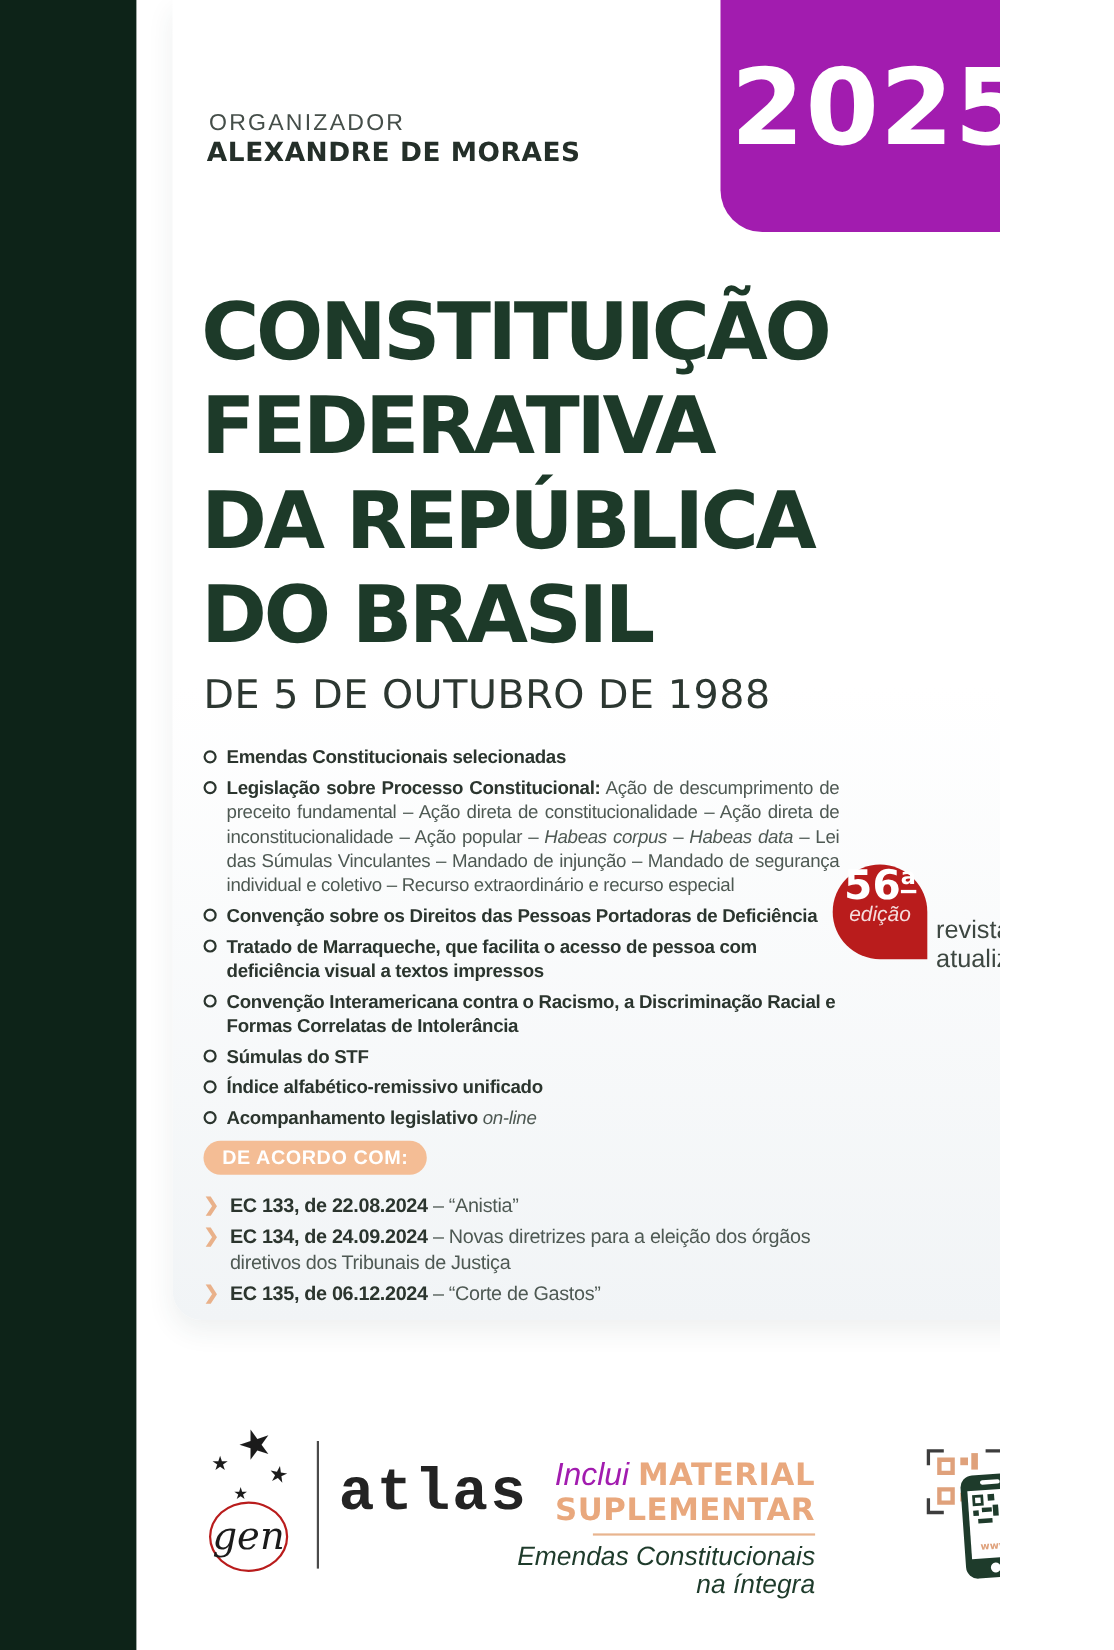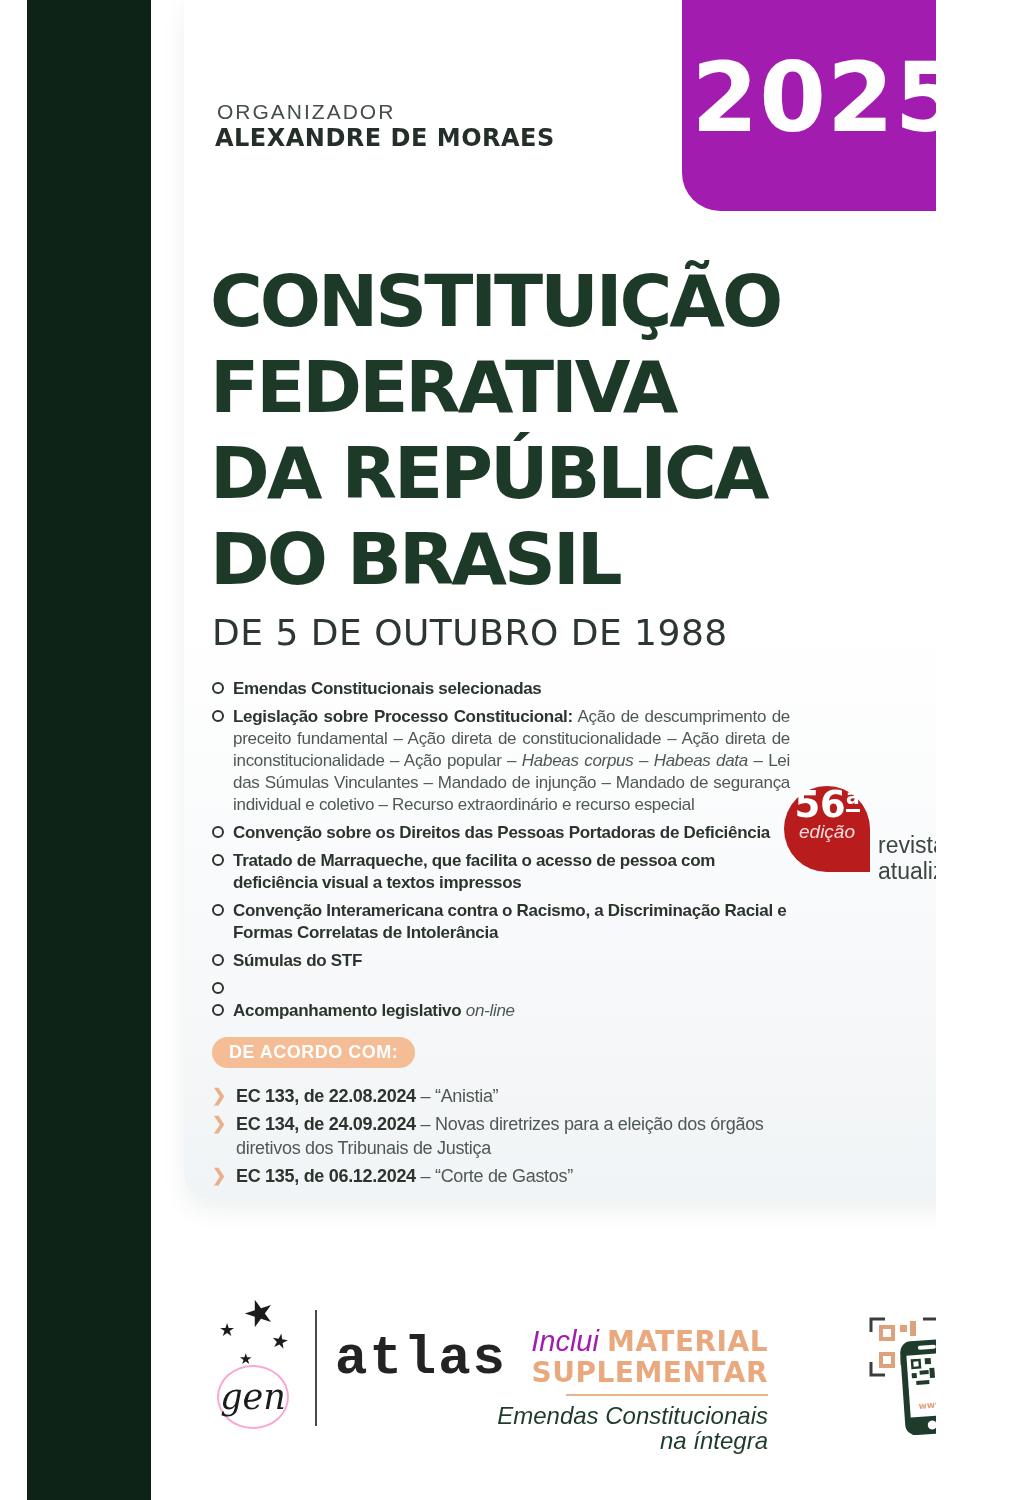--- a/index.html
+++ b/index.html
@@ -1,17 +1,17 @@
 <!DOCTYPE html>
 <html><head>
 <meta charset="utf-8">
 <style>
   html,body{margin:0;padding:0;background:#ffffff;}
   .cover{position:relative;width:909px;height:1500px;background:#ffffff;overflow:hidden;
-         font-family:"Liberation Sans",sans-serif;margin-left:27px;}
+         font-family:"Liberation Sans",sans-serif;}
   .band{position:absolute;left:0;top:0;width:124px;height:1500px;background:#0d2318;}
   .card{position:absolute;left:157px;top:0;width:820px;height:1200px;
         border-radius:0 0 26px 26px;
         background:linear-gradient(180deg,#ffffff 0%,#ffffff 52%,#f1f4f6 100%);
         box-shadow:0 10px 24px rgba(40,60,70,0.08);}
   .org-label{position:absolute;left:190px;top:100px;font-size:21px;letter-spacing:2px;color:#454e49;}
   .author{position:absolute;left:188px;top:124px;font-size:24px;font-weight:bold;
           font-family:"DejaVu Sans",sans-serif;color:#242f29;letter-spacing:0.5px;}
   .badge-2025{position:absolute;left:655px;top:0;width:290px;height:211px;background:#a21caf;
               border-radius:0 0 38px 38px;display:flex;align-items:center;justify-content:center;}
@@ -43,21 +43,21 @@
   .ec-list{position:absolute;left:185px;top:1084px;width:592px;display:flex;flex-direction:column;gap:4px;}
   .ec-item{position:relative;padding-left:24px;font-size:18px;line-height:24px;letter-spacing:-0.3px;color:#4e5953;}
   .ec-item .chev{position:absolute;left:0;top:0;color:#e9b18a;font-weight:bold;font-size:17px;}
   .ec-item b{color:#2b352e;}
   .gen-logo{position:absolute;left:186px;top:1295px;width:100px;height:140px;color:#1b1b1b;}
   .gen-logo .st{position:absolute;line-height:1;}
   .gen-logo .st1{left:30px;top:0;font-size:36px;transform:rotate(-18deg);}
   .gen-logo .st2{left:6px;top:26px;font-size:18px;}
   .gen-logo .st3{left:58px;top:36px;font-size:20px;transform:rotate(10deg);}
   .gen-logo .st4{left:26px;top:56px;font-size:15px;}
-  .gen-logo .circ{position:absolute;left:4px;top:70px;width:68px;height:60px;border:2px solid #f9a8d4;
+  .gen-logo .circ{position:absolute;left:4px;top:70px;width:68px;height:60px;border:2px solid #b91c1c;
                   border-radius:50%;display:flex;align-items:center;justify-content:center;}
   .gen-logo .circ span{font-family:"DejaVu Serif",serif;font-style:italic;font-size:35px;color:#1b1b1b;}
   .logo-div{position:absolute;left:288px;top:1310px;width:2px;height:116px;background:#4a4a4a;}
   .atlas-logo{position:absolute;left:308px;top:1332px;font-family:Liberation Mono, monospace;
               font-weight:bold;font-size:54px;letter-spacing:2px;color:#232323;line-height:1;}
   .suppl{position:absolute;right:168px;top:1326px;text-align:right;line-height:1.05;}
   .suppl .l1 i{font-size:29px;color:#a21caf;}
   .suppl .peach{font-family:"DejaVu Sans",sans-serif;font-weight:bold;font-size:28px;
                 color:#e9a87d;letter-spacing:0.5px;}
   .suppl .l1 .peach{margin-left:8px;}
@@ -109,20 +109,21 @@
     <div class="feat">
       <span class="ring"></span>
       <span class="txt"><b>Convenção Interamericana contra o Racismo, a Discriminação Racial e Formas Correlatas de Intolerância</b></span>
     </div>
     <div class="feat">
       <span class="ring"></span>
       <span class="txt"><b>Súmulas do STF</b></span>
     </div>
     <div class="feat">
       <span class="ring"></span>
+      <span class="txt"><b>Índice alfabético-remissivo unificado</b></span>
     </div>
     <div class="feat">
       <span class="ring"></span>
       <span class="txt"><b>Acompanhamento legislativo </b><i>on-line</i></span>
     </div>
   </div>
 
   <div class="ed-badge">
     <div class="num"><span>56</span><span class="ord">a</span></div>
     <div class="lab">edição</div>

